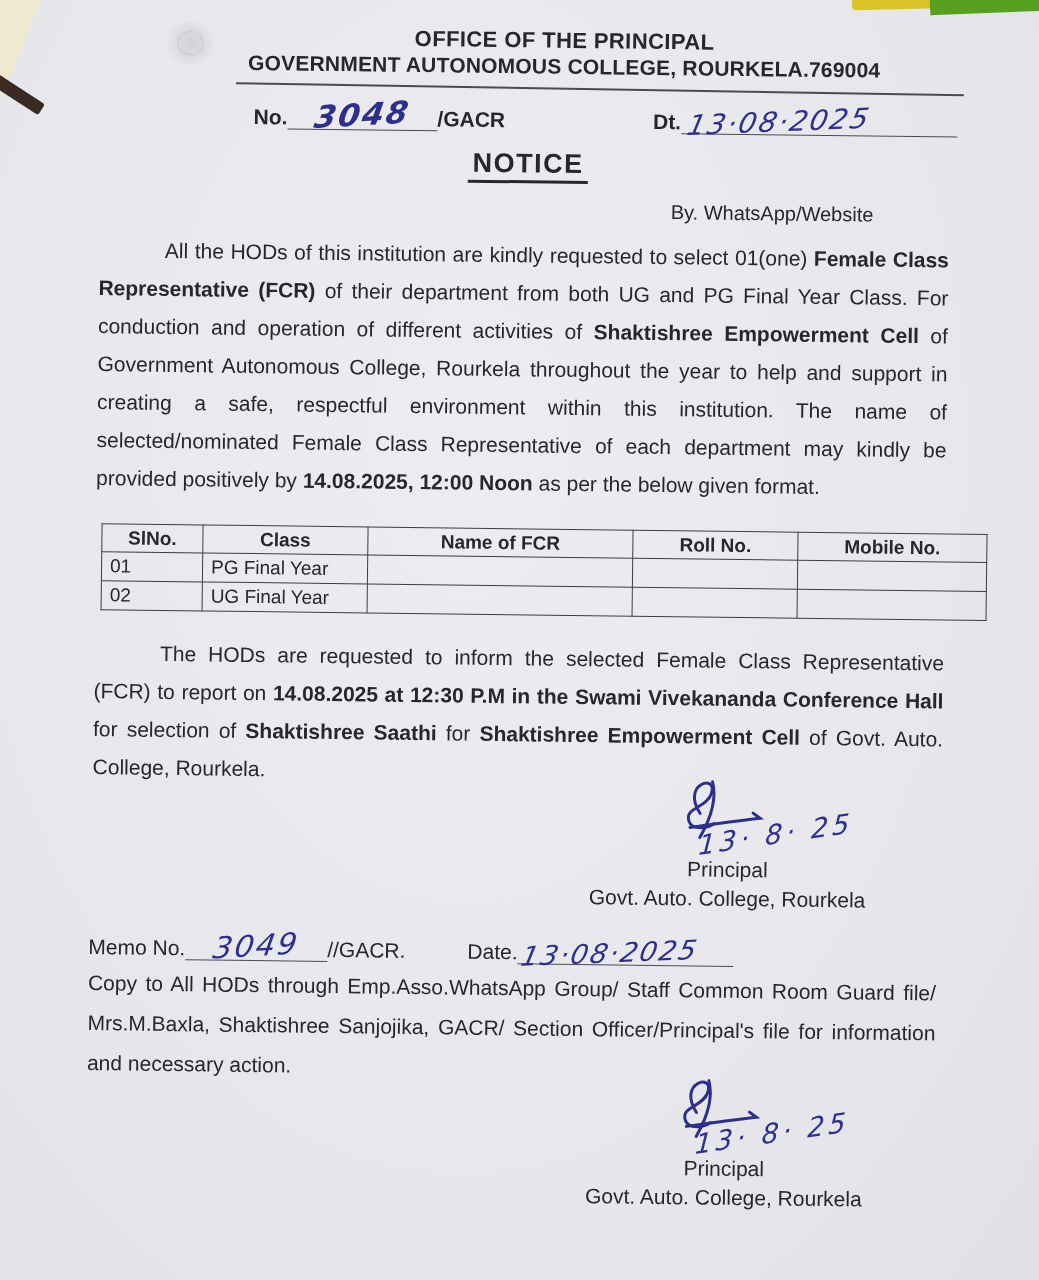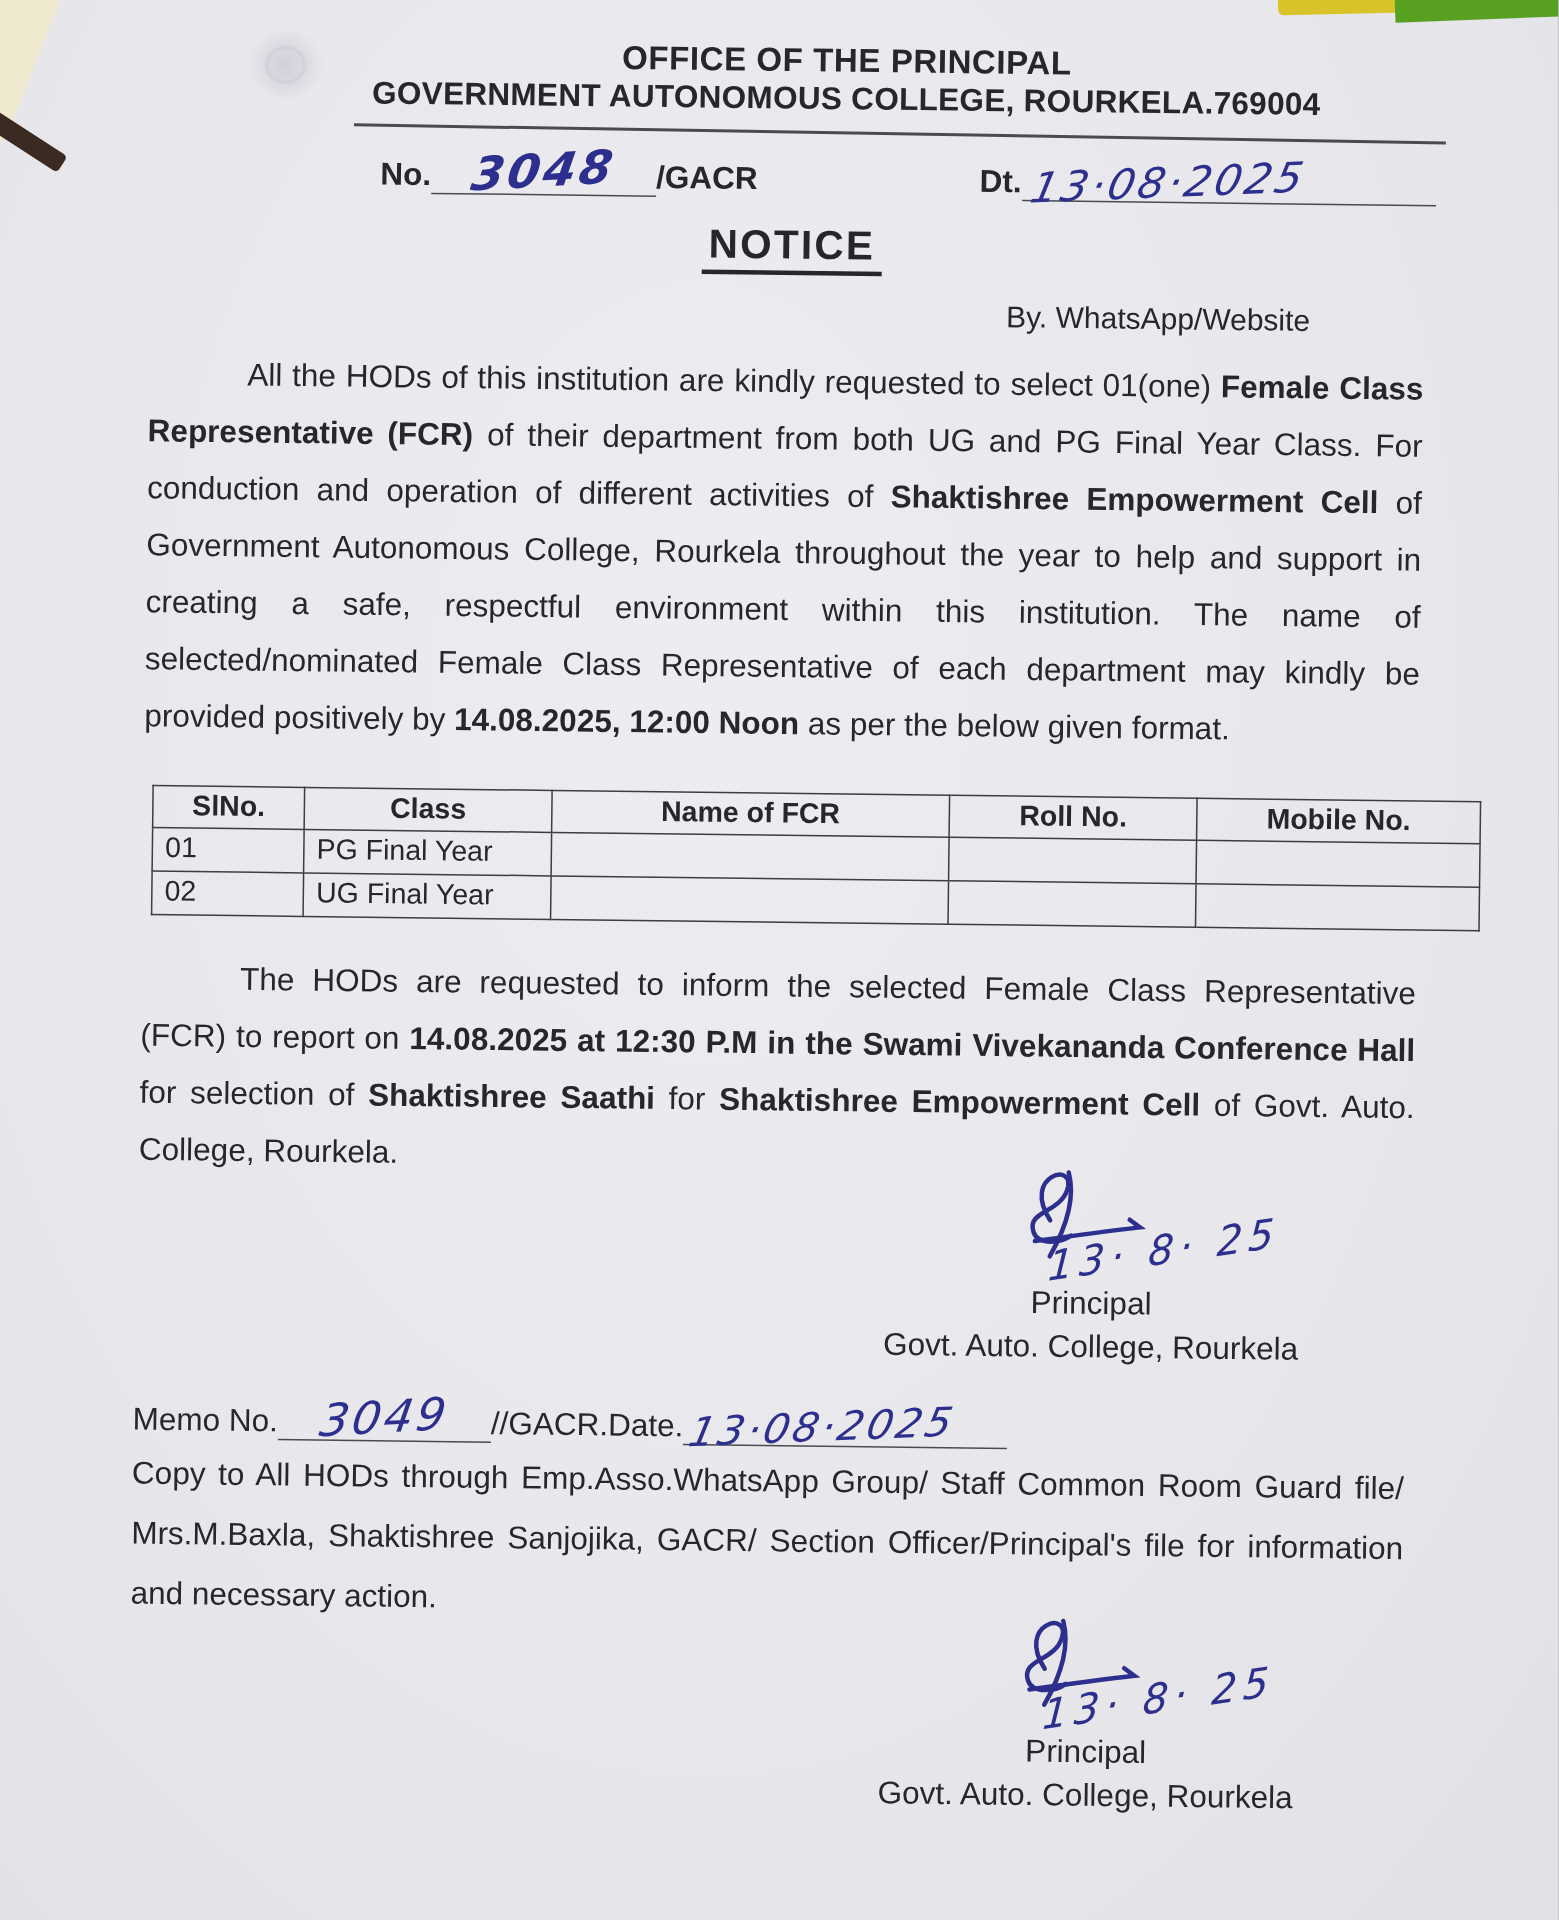--- a/index.html
+++ b/index.html
@@ -58,21 +58,21 @@
   .sig1{margin-top:-16px;} .sig2{margin-top:-14px;}
   .sig .art{position:relative;height:78px;}
   .sig svg{position:absolute;left:118px;top:0;}
   .sig .sdate{position:absolute;left:160px;top:40px;font-size:27px;transform:rotate(-9deg) skewX(-12deg);letter-spacing:4px;white-space:nowrap;}
   .sig .who{font-size:21px;line-height:28px;}
   .sig .org{font-size:21px;line-height:29px;}
   
   .memo{display:flex;align-items:flex-end;margin:18px 0 0 100px;font-size:21px;}
   .memo .m-noval{width:142px;}
   .memo .m-noval .hand{display:inline-block;font-size:30px;transform:skewX(-12deg) rotate(-4deg) translateY(3px);letter-spacing:2px;}
-  .memo .m-datelab{}
+  .memo .m-datelab{margin-left:62px;}
   .memo .m-dateval{width:210px;text-align:left;padding-left:6px;}
   .memo .m-dateval .hand{display:inline-block;font-size:27px;transform:skewX(-14deg) rotate(-3deg) translateY(4px);letter-spacing:2px;}
   .copy{margin:4px 52px 0 100px;font-size:21px;line-height:40px;text-align:justify;}
 </style>
 </head>
 <body>
 
 <div class="sheet">
   <div class="bg-cream"></div>
   <div class="bg-brown"></div>

